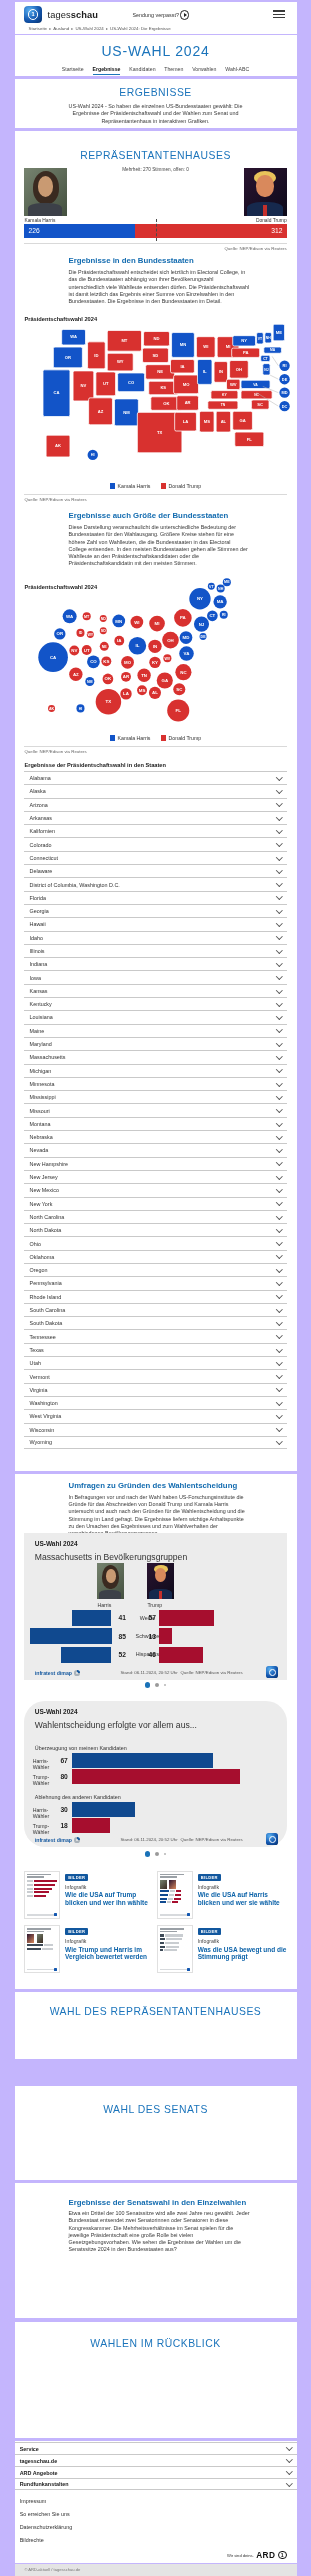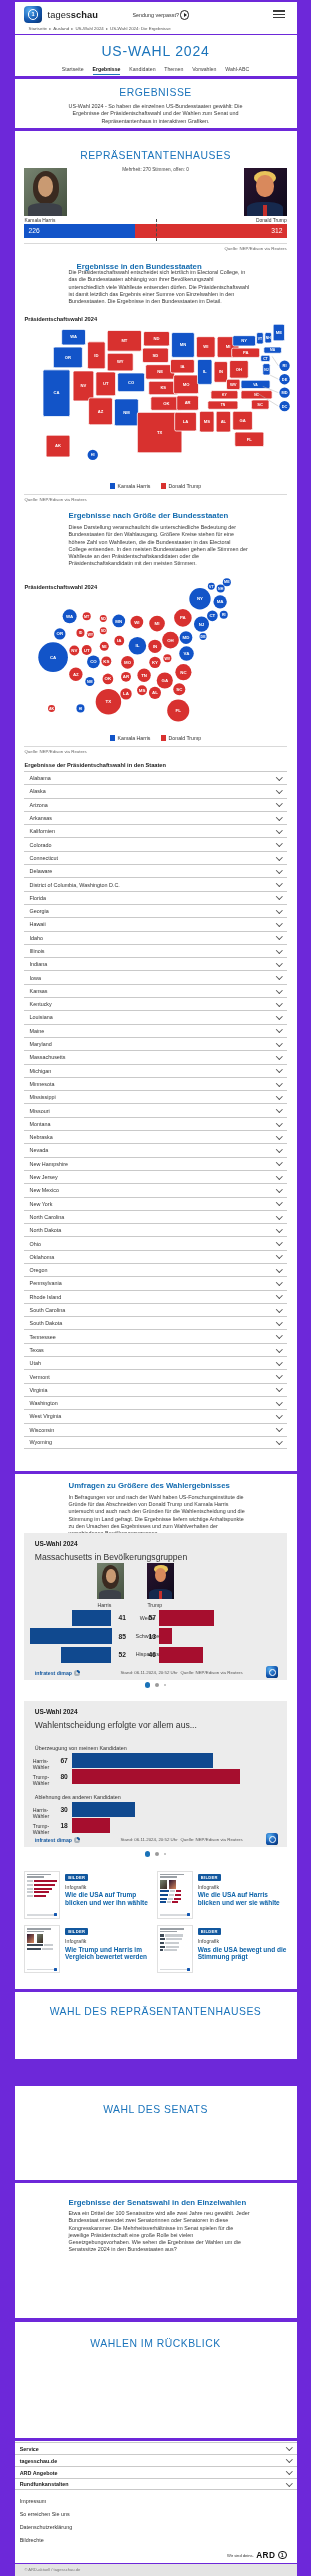--- a/index.html
+++ b/index.html
@@ -1,16 +1,16 @@
 <!DOCTYPE html>
 <html style="font-size:8.3px"><head>
 <meta charset="utf-8">
 <style>
   html,body{margin:0;padding:0;background:#eef0f1;}
-  #page{position:relative;width:311px;height:2576px;background:#6d28d9;overflow:hidden;
+  #page{position:relative;width:311px;height:2576px;background:#c4b5fd;overflow:hidden;
         font-family:"Liberation Sans",sans-serif;color:#333;}
   .card{position:absolute;left:14.5px;width:282px;background:#fff;}
   .abs{position:absolute;}
   
   .app-icon{position:absolute;left:9.9px;top:3.6px;width:17.6px;height:17.6px;border-radius:4.1px;
     background:radial-gradient(circle at 30% 25%,#57aef0,#1458b0 55%,#072f6b);}
   .app-icon .globe{position:absolute;left:3.6px;top:3.6px;width:10.4px;height:10.4px;border:1px solid #fff;
     border-radius:50%;box-sizing:border-box;color:#fff;font-size:5.7px;font-weight:bold;
     text-align:center;line-height:8.3px;}
   .brand-text{position:absolute;left:33px;top:7.8px;font-size:9.3px;color:#1d1d1d;letter-spacing:0.1px;}
@@ -194,21 +194,21 @@
     <div class="cand-name abs" style="right:9.9px;top:87px;">Donald Trump</div>
 
     <div class="bigbar">
       <div class="blue" id="bigbar-blue" style="width: 42.0074%;">226</div>
       <div class="red">312</div>
       <div class="majority-line" id="majority-line" style="left: 50.1859%;"></div>
     </div>
     <div class="divider abs" style="left:9.9px;right:9.9px;top:112px;"></div>
     <div class="source abs" style="right:9.9px;top:115px;">Quelle: NEP/Edison via Reuters</div>
 
-    <div class="h-sub abs" style="left:54px;top:131px;margin-left:8px;">Ergebnisse in den Bundesstaaten</div>
+    <div class="h-sub abs" style="left:54px;top:125px;">Ergebnisse in den Bundesstaaten</div>
     <div class="body-text abs" style="left:54px;top:138px;width:181px;">Die Präsidentschaftswahl entscheidet sich letztlich im Electoral College, in das die Bundesstaaten abhängig von ihrer Bevölkerungszahl unterschiedlich viele Wahlleute entsenden dürfen. Die Präsidentschaftswahl ist damit letztlich das Ergebnis einer Summe von Einzelwahlen in den Bundesstaaten. Die Ergebnisse in den Bundesstaaten im Detail.</div>
     <div class="small-label abs" style="left:9.9px;top:185px;">Präsidentschaftswahl 2024</div>
 
     <svg id="us-map" class="abs" style="left:0;top:193px;" width="282" height="156" viewBox="0 0 544 300">
         <rect x="90" y="10" width="46" height="30" rx="3" fill="#1254c8" stroke="#fff" stroke-width="1.5"></rect>
         <text x="113" y="27.5" text-anchor="middle" fill="#fff" font-size="8" font-weight="bold">WA</text>
         <rect x="74" y="44" width="56" height="40" rx="3" fill="#1254c8" stroke="#fff" stroke-width="1.5"></rect>
         <text x="102" y="66.5" text-anchor="middle" fill="#fff" font-size="8" font-weight="bold">OR</text>
         <rect x="54" y="88" width="52" height="90" rx="3" fill="#1254c8" stroke="#fff" stroke-width="1.5"></rect>
         <text x="80" y="135.5" text-anchor="middle" fill="#fff" font-size="8" font-weight="bold">CA</text>
@@ -320,21 +320,21 @@
           <span>Kamala Harris</span>
         </div>
       <div class="item">
           <span class="sw red"></span>
           <span>Donald Trump</span>
         </div>
     </div>
     <div class="divider abs" style="left:9.9px;right:9.9px;top:363px;"></div>
     <div class="source abs" style="left:9.9px;top:366px;">Quelle: NEP/Edison via Reuters</div>
 
-    <div class="h-sub abs" style="left:54px;top:380px;">Ergebnisse nach Größe der Bundesstaaten</div>
+    <div class="h-sub abs" style="left:54px;top:380px;">Ergebnisse auch Größe der Bundesstaaten</div>
     <div class="body-text abs" style="left:54px;top:393px;width:181px;">Diese Darstellung veranschaulicht die unterschiedliche Bedeutung der Bundesstaaten für den Wahlausgang. Größere Kreise stehen für eine höhere Zahl von Wahlleuten, die die Bundesstaaten in das Electoral College entsenden. In den meisten Bundesstaaten gehen alle Stimmen der Wahlleute an den Präsidentschaftskandidaten oder die Präsidentschaftskandidatin mit den meisten Stimmen.</div>
     <div class="small-label abs" style="left:9.9px;top:453px;">Präsidentschaftswahl 2024</div>
 
     <svg id="bubble-map" class="abs" style="left:0;top:445px;" width="282" height="151" viewBox="0 0 544 292">
         <circle cx="409" cy="12" r="7.8" fill="#1254c8"></circle>
         <text x="409" y="14.5" text-anchor="middle" fill="#fff" font-size="7" font-weight="bold">ME</text>
         <circle cx="379" cy="20" r="6.754998149518621" fill="#1254c8"></circle>
         <text x="379" y="22.5" text-anchor="middle" fill="#fff" font-size="7" font-weight="bold">VT</text>
         <circle cx="397" cy="24" r="7.8" fill="#1254c8"></circle>
         <text x="397" y="26.5" text-anchor="middle" fill="#fff" font-size="7" font-weight="bold">NH</text>
@@ -650,21 +650,21 @@
           <span class="chev"></span>
         </div>
         <div class="acc-row">
           <span>Wyoming</span>
           <span class="chev"></span>
         </div>
       </div>
   </div>
 
   <div class="card" style="top:1474px;height:515px;">
-    <div class="h-sub abs" style="left:54px;top:7.3px;">Umfragen zu Größere des Wahlergebnisses</div>
+    <div class="h-sub abs" style="left:54px;top:7.3px;">Umfragen zu Gründen des Wahlentscheidung</div>
     <div class="body-text abs" style="left:54px;top:19.7px;width:181px;">In Befragungen vor und nach der Wahl haben US-Forschungsinstitute die Gründe für das Abschneiden von Donald Trump und Kamala Harris untersucht und auch nach den Gründen für die Wahlentscheidung und die Stimmung im Land gefragt. Die Ergebnisse liefern wichtige Anhaltspunkte zu den Ursachen des Ergebnisses und zum Wahlverhalten der verschiedenen Bevölkerungsgruppen.</div>
 
     <div class="chart-card" style="top:59px;height:147px;" id="chart1">
       <div class="cc-kicker">US-Wahl 2024</div>
       <div class="cc-title">Massachusetts in Bevölkerungsgruppen</div>
       <div class="cc-photo harris" style="left:73px;top:30px;">
           <div class="hair"></div>
           <div class="face"></div>
           <div class="suit"></div>
         </div>
@@ -697,21 +697,21 @@
         <div class="cc-cat" style="left: 107px; top: 118px;">Hispanics</div>
         <div class="cc-num" style="left: 119px; top: 118px;">46</div>
         <div class="tbar" style="top: 114px; height: 16px; left: 135px; width: 44px;"></div>
       </div>
     <div class="dots" style="top:208px;" id="dots1">
         <span class="dot d0"></span>
         <span class="dot d1"></span>
         <span class="dot d2"></span>
       </div>
 
-    <div class="chart-card" style="top:227px;height:146px;" id="chart2">
+    <div class="chart-card" style="top:227px;height:146px;border-radius:21px;" id="chart2">
       <div class="cc-kicker">US-Wahl 2024</div>
       <div class="cc-title">Wahlentscheidung erfolgte vor allem aus...</div>
       <div class="cc-footer" style="top:136px;">
         <span class="infratest"><span>infratest dimap</span><span class="itd-ring"></span></span>
         <span class="abs" style="left:96px;">Stand:  06.11.2024, 20:52 Uhr</span>
         <span class="abs" style="left:156px;">Quelle: NEP/Edison via Reuters</span>
         <span class="ard-sq"></span>
       </div>
     <div class="cc-grouplabel" style="top: 44px;">Überzeugung von meinem Kandidaten</div>
         <div class="cc-rowlabel" style="top: 57px;">Harris-Wähler</div>

